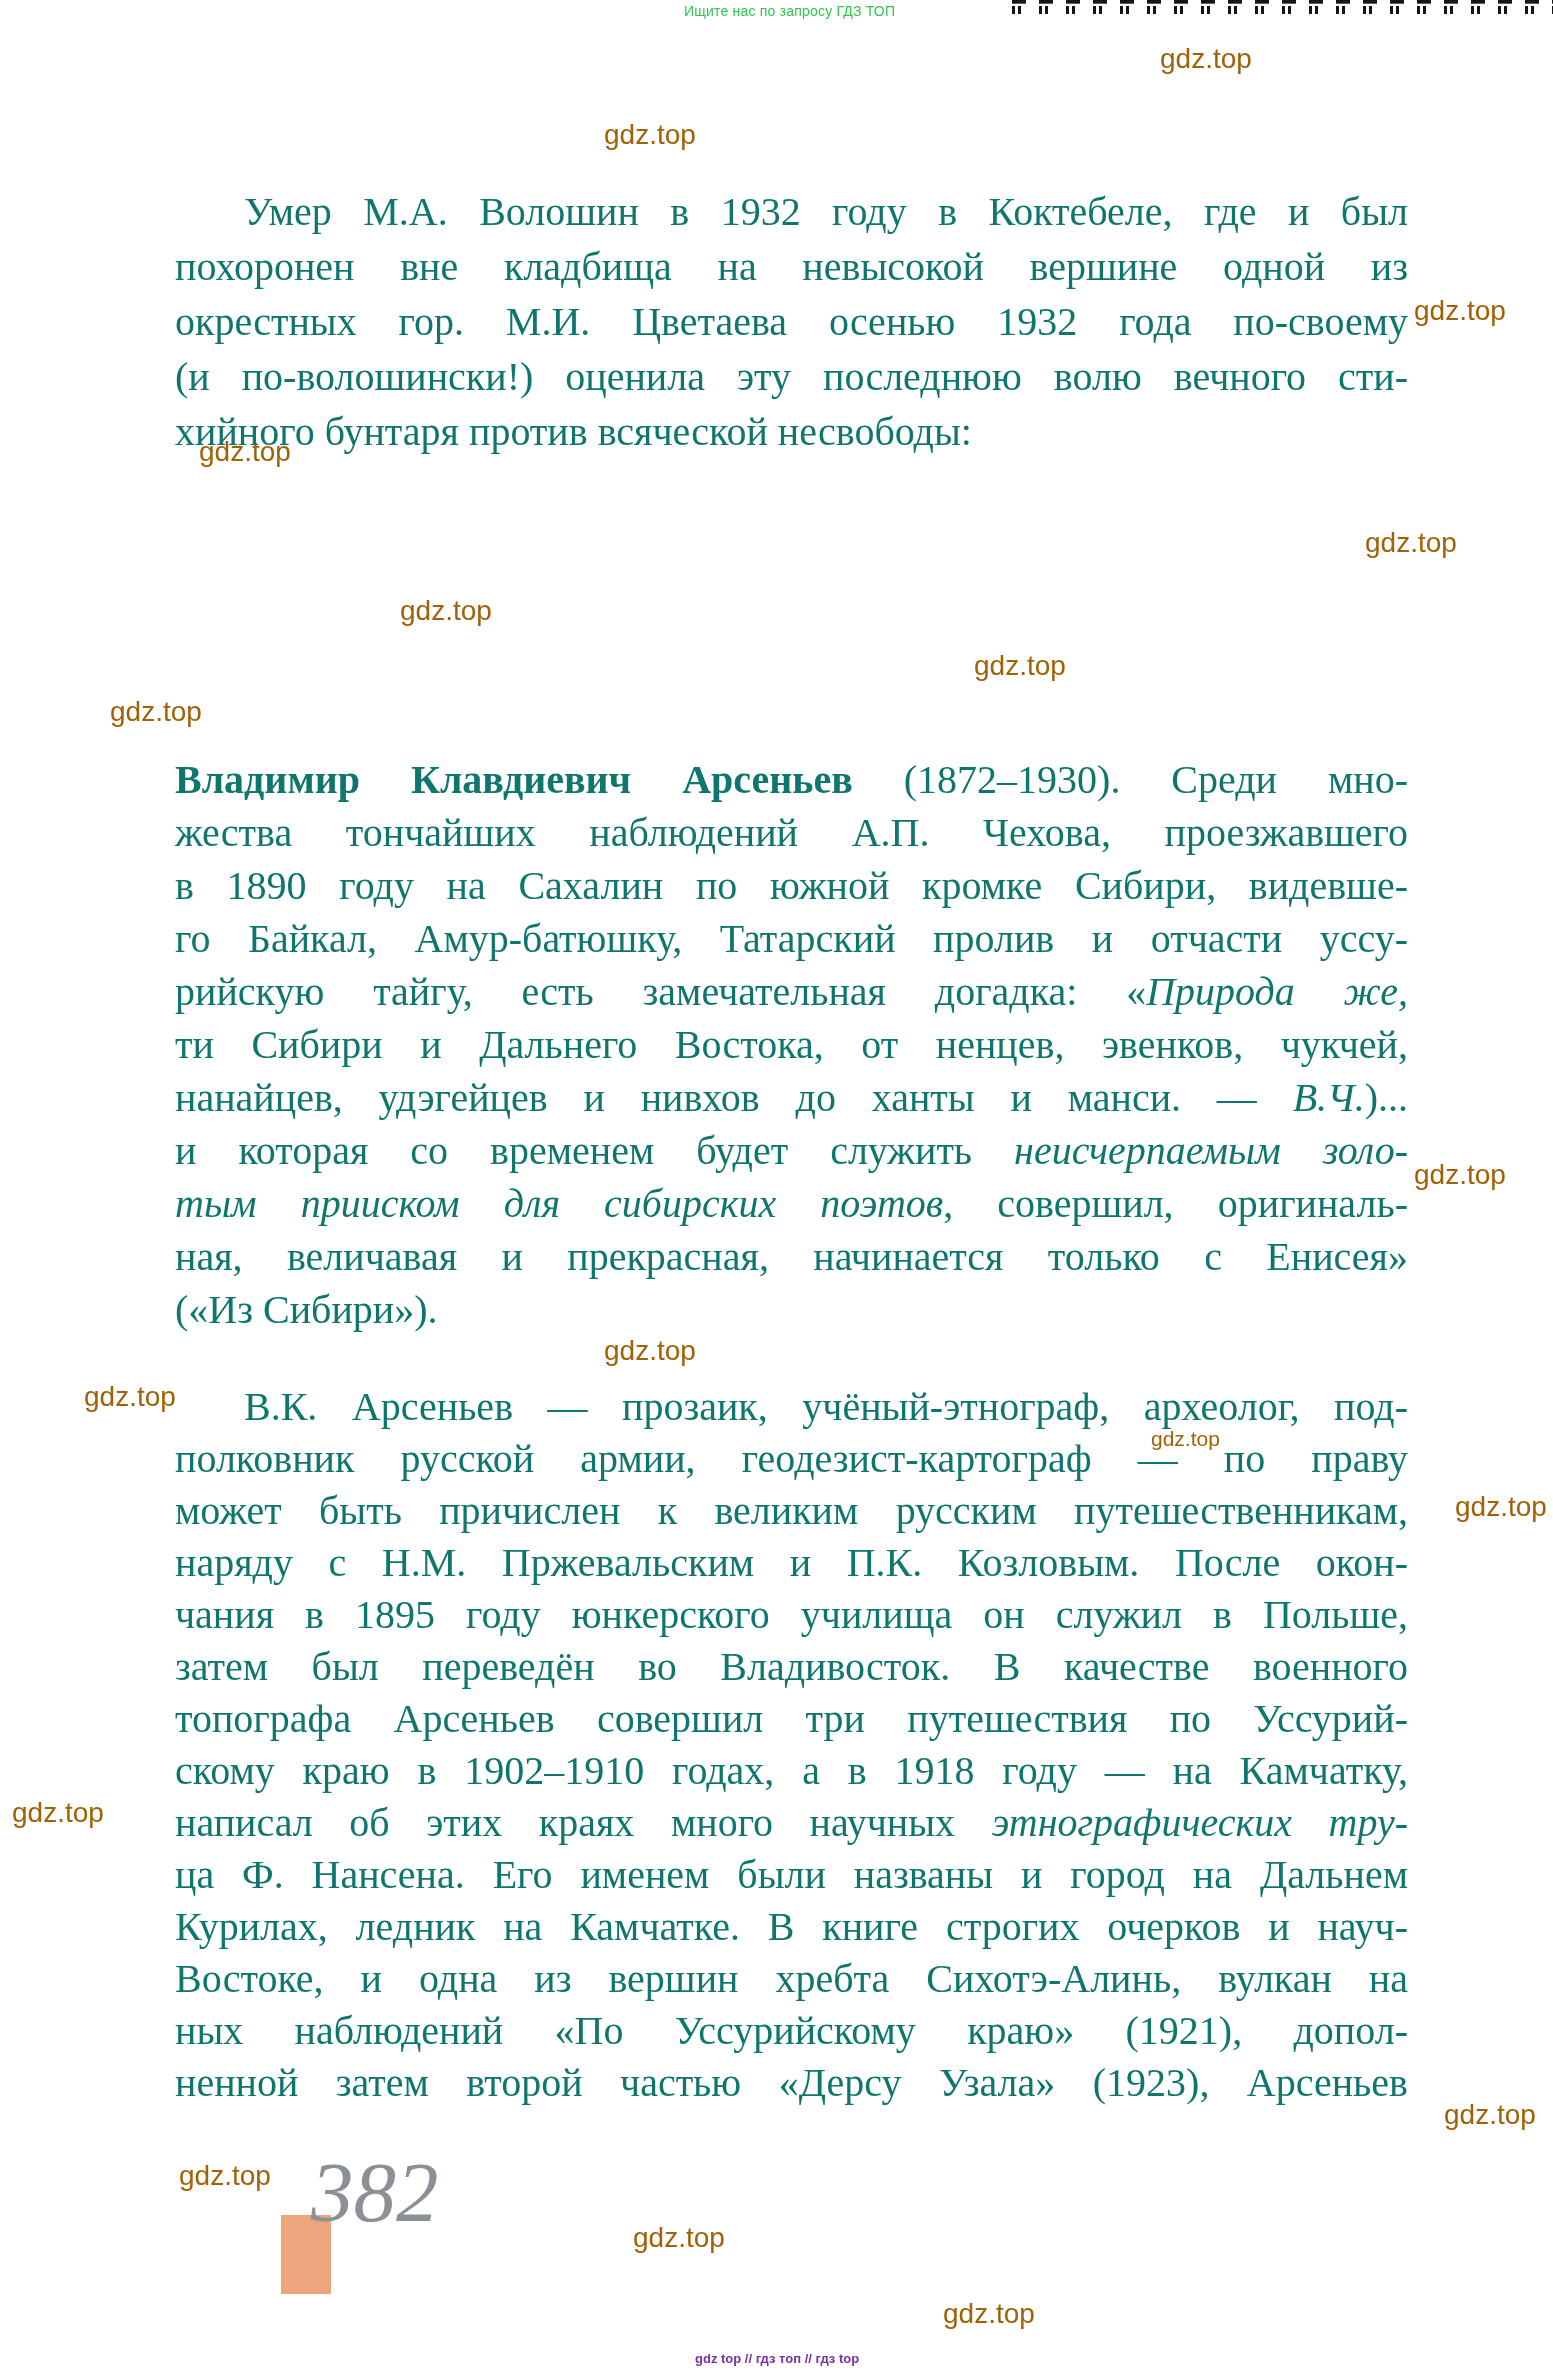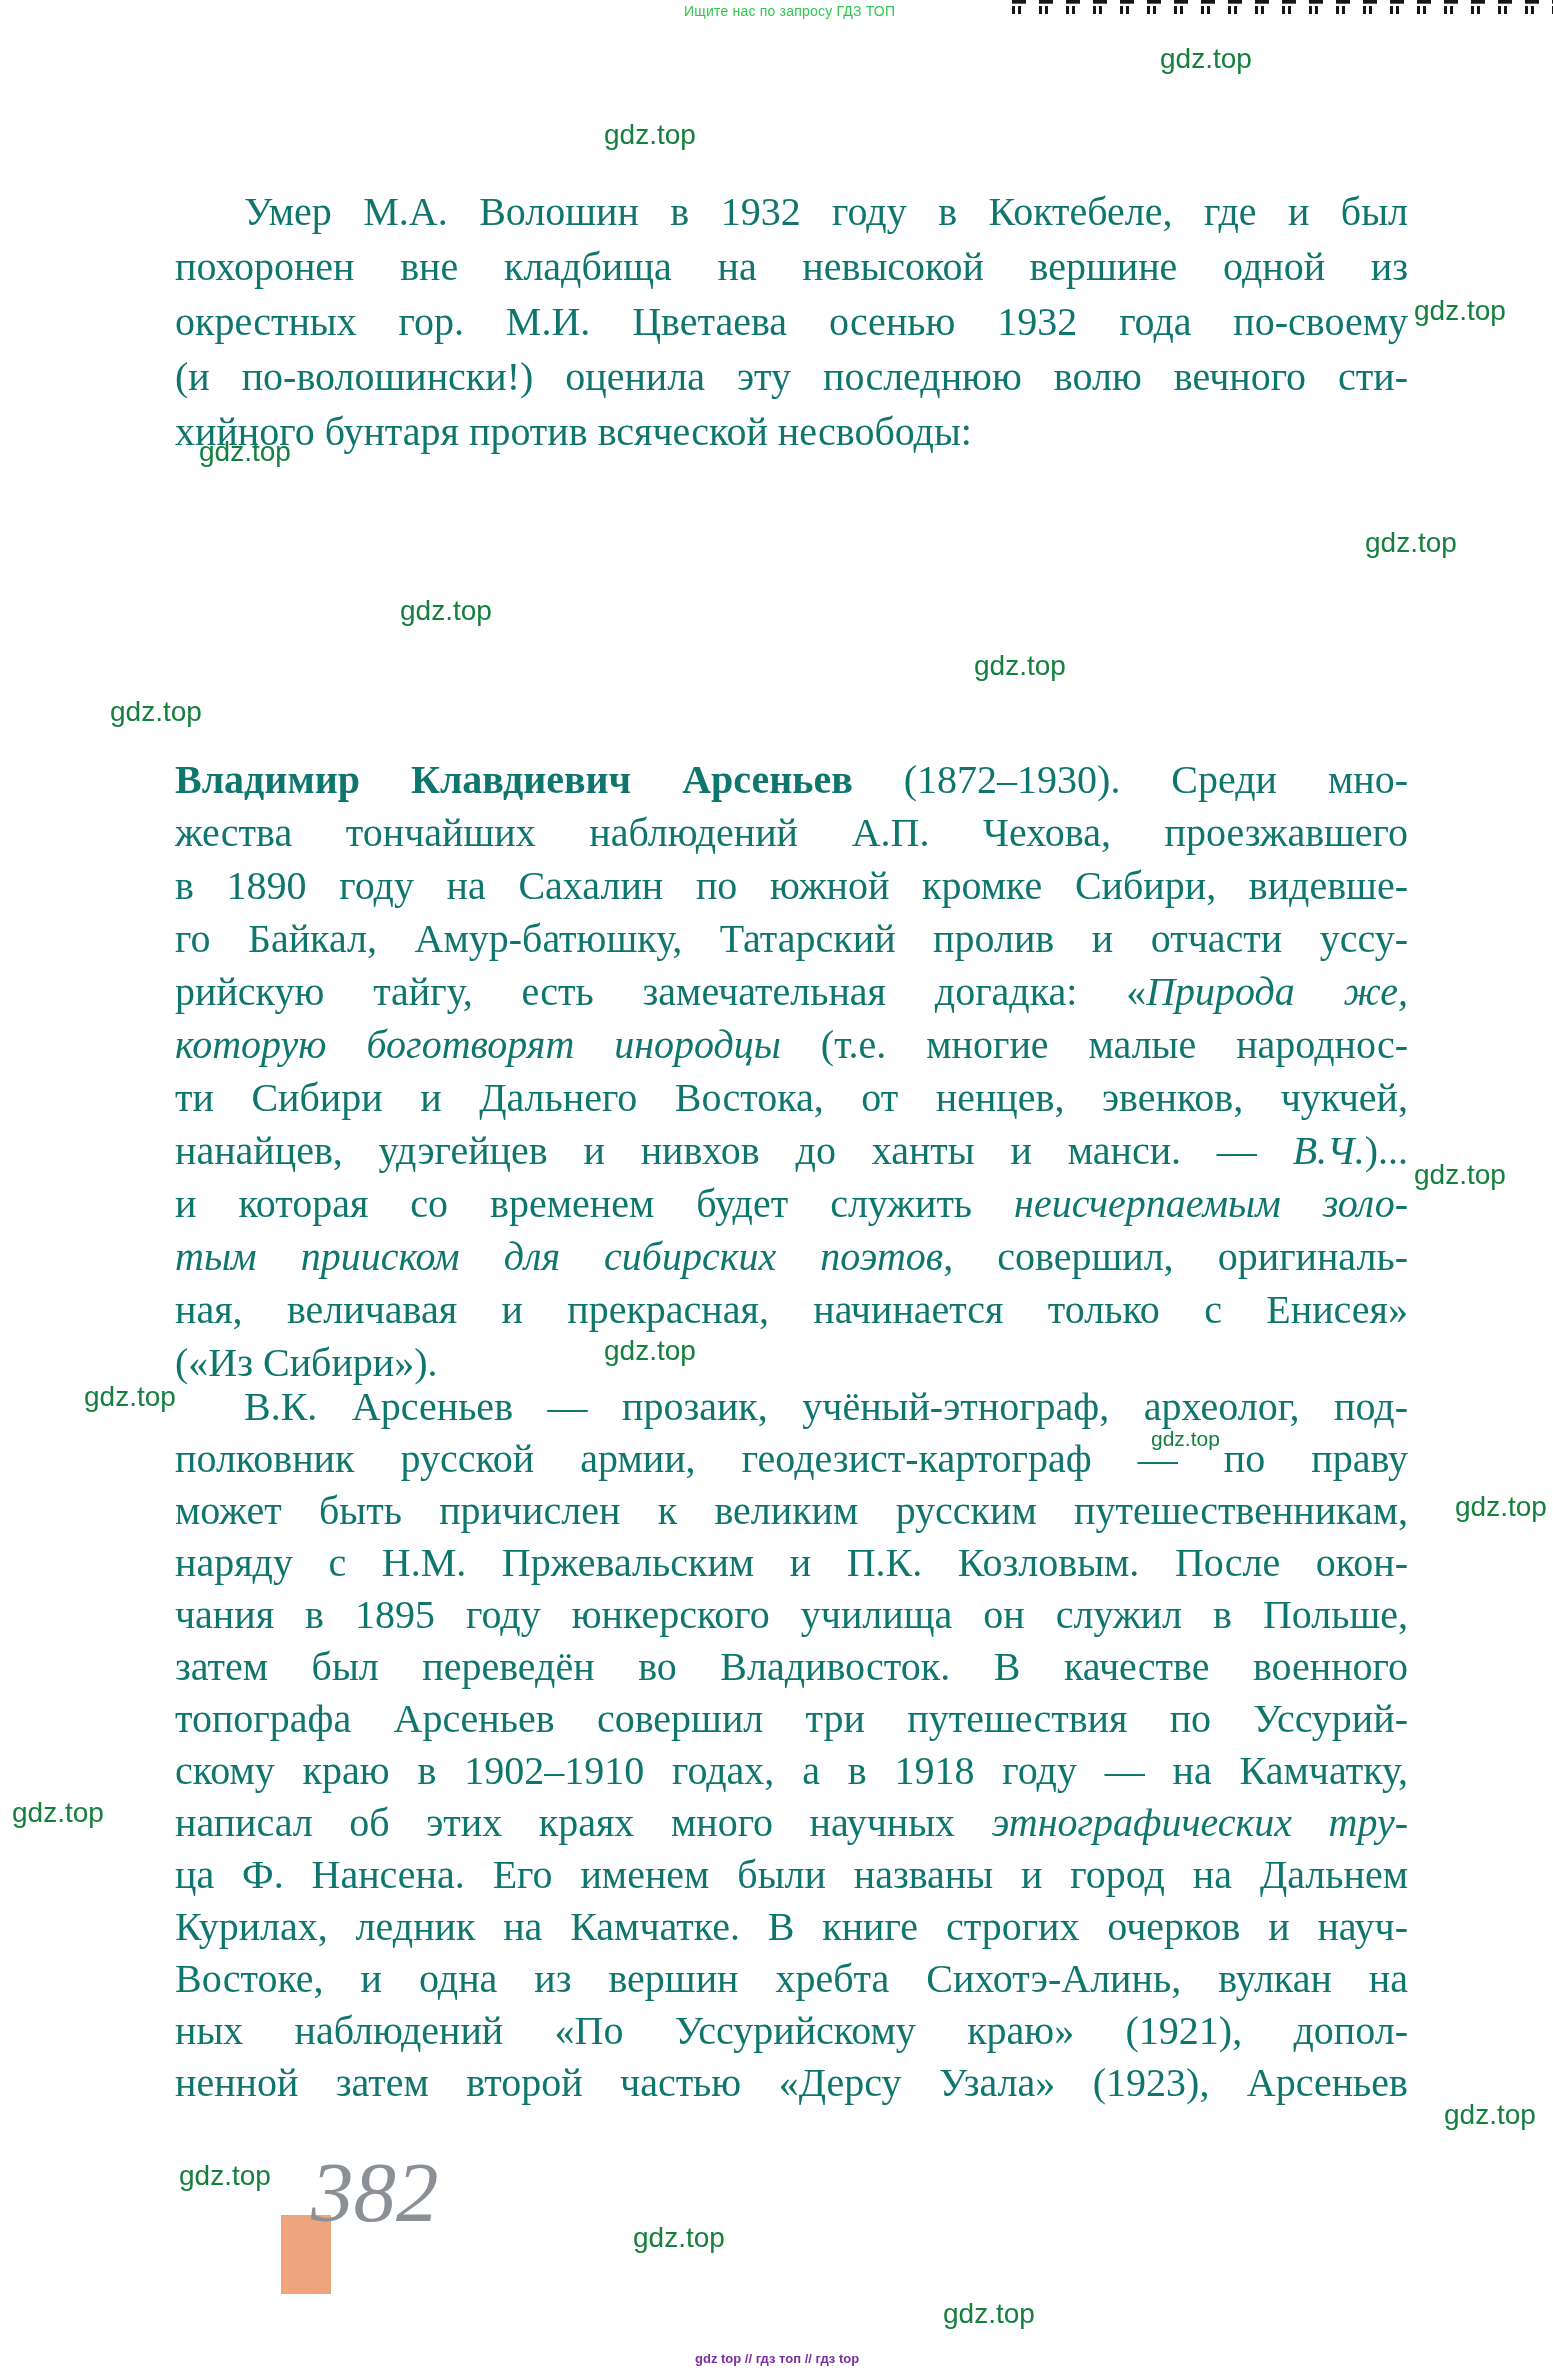--- a/index.html
+++ b/index.html
@@ -25,21 +25,21 @@
     font-size:14px;font-weight:500;letter-spacing:0.2px;
   }
   .bottomwm{
     position:absolute;left:695px;top:2351px;
     font-family:"Liberation Sans",sans-serif;
     font-size:13px;font-weight:600;
   }
   #watermark-layer .wm{
     position:absolute;
     font-family:"Liberation Sans",sans-serif;
-    font-size:28px;color:#15803d;white-space:nowrap;line-height:1.1;
+    font-size:28px;color:#a16207;white-space:nowrap;line-height:1.1;
   }
   #text-layer{
     position:absolute;left:175px;top:0;width:1233px;height:100%;
     color:#1b1b1b;font-size:40px;
   }
   .para{position:absolute;left:0;width:1233px;}
   .line{text-align:justify;text-align-last:justify;}
   .line.nojust{text-align:center;text-align-last:left;}
   .line.indent{text-indent:69px;}
   .poem{width:auto;}
@@ -91,21 +91,20 @@
         <div class="line"><span>окрестных гор. М.И. Цветаева осенью 1932 года по-своему</span></div>
         <div class="line"><span>(и по-волошински!) оценила эту последнюю волю вечного сти-</span></div>
         <div class="line nojust"><span>хийного бунтаря против всяческой несвободы:</span></div>
       </div>
       <div class="para" style="top: 753px; line-height: 53px;">
         <div class="line"><span class="b">Владимир Клавдиевич Арсеньев</span><span> (1872–1930). Среди мно-</span></div>
         <div class="line"><span>жества тончайших наблюдений А.П. Чехова, проезжавшего</span></div>
         <div class="line"><span>в 1890 году на Сахалин по южной кромке Сибири, видевше-</span></div>
         <div class="line"><span>го Байкал, Амур-батюшку, Татарский пролив и отчасти уссу-</span></div>
         <div class="line"><span>рийскую тайгу, есть замечательная догадка: «</span><span class="i">Природа же,</span></div>
-        <div class="line"><span class="i">которую боготворят инородцы</span><span> (т.е. многие малые народнос-</span></div>
         <div class="line"><span>ти Сибири и Дальнего Востока, от ненцев, эвенков, чукчей,</span></div>
         <div class="line"><span>нанайцев, удэгейцев и нивхов до ханты и манси. — </span><span class="i">В.Ч.</span><span>)...</span></div>
         <div class="line"><span>и которая со временем будет служить </span><span class="i">неисчерпаемым золо-</span></div>
         <div class="line"><span class="i">тым прииском для сибирских поэтов</span><span>, совершил, оригиналь-</span></div>
         <div class="line"><span>ная, величавая и прекрасная, начинается только с Енисея»</span></div>
         <div class="line nojust"><span>(«Из Сибири»).</span></div>
       </div>
       <div class="para" style="top: 1381px; line-height: 52px;">
         <div class="line indent"><span>В.К. Арсеньев — прозаик, учёный-этнограф, археолог, под-</span></div>
         <div class="line"><span>полковник русской армии, геодезист-картограф — по праву</span></div>

